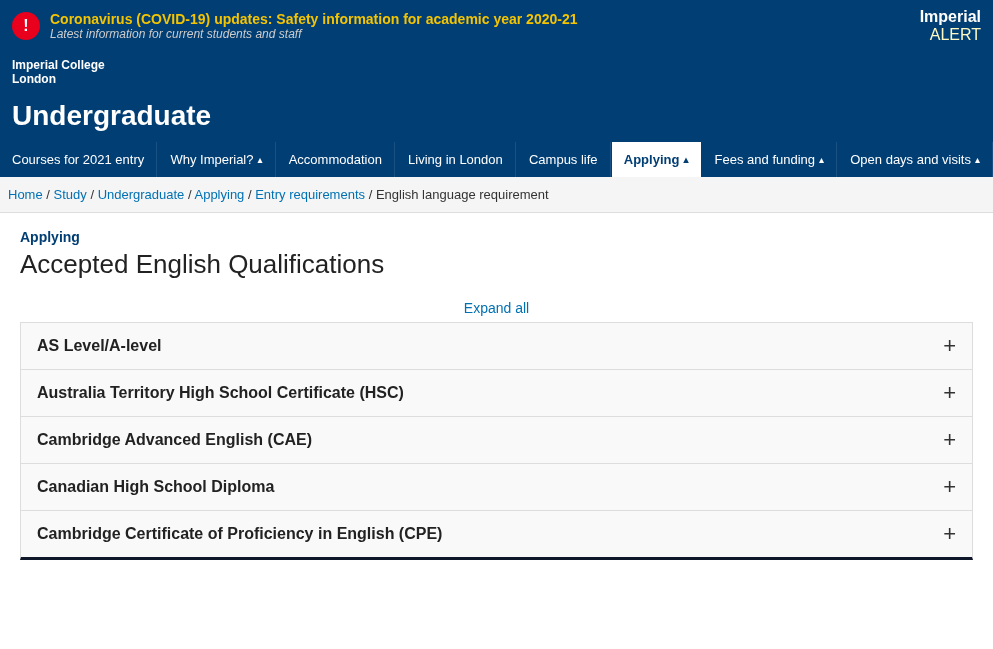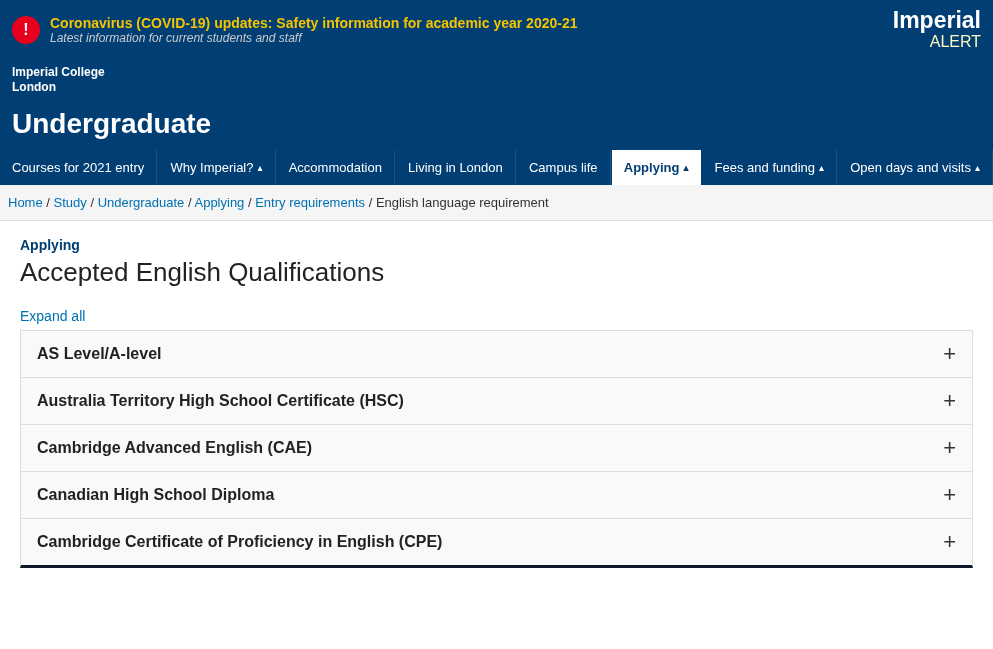--- a/index.html
+++ b/index.html
@@ -39,21 +39,21 @@
     }
     .alert-text-sub {
       color: #ccc;
       font-size: 12px;
       font-style: italic;
     }
     .alert-right {
       text-align: right;
     }
     .alert-right-top {
-      font-size: 23px;
+      font-size: 16px;
       font-weight: bold;
       color: white;
       line-height: 1.1;
     }
     .alert-right-bottom {
       color: #fef9c3;
       font-weight: normal;
       font-size: 16px;
     }
 
@@ -138,21 +138,21 @@
     }
 
     
     .content-area {
       padding: 0 20px;
       background: white;
     }
 
     .expand-all-row {
       display: flex;
-      justify-content: flex-start;
+      justify-content: center;
       padding: 10px 0 6px 0;
     }
     .expand-all-link {
       color: #0071b3;
       cursor: pointer;
       font-size: 14px;
       text-decoration: none;
     }
 
     

